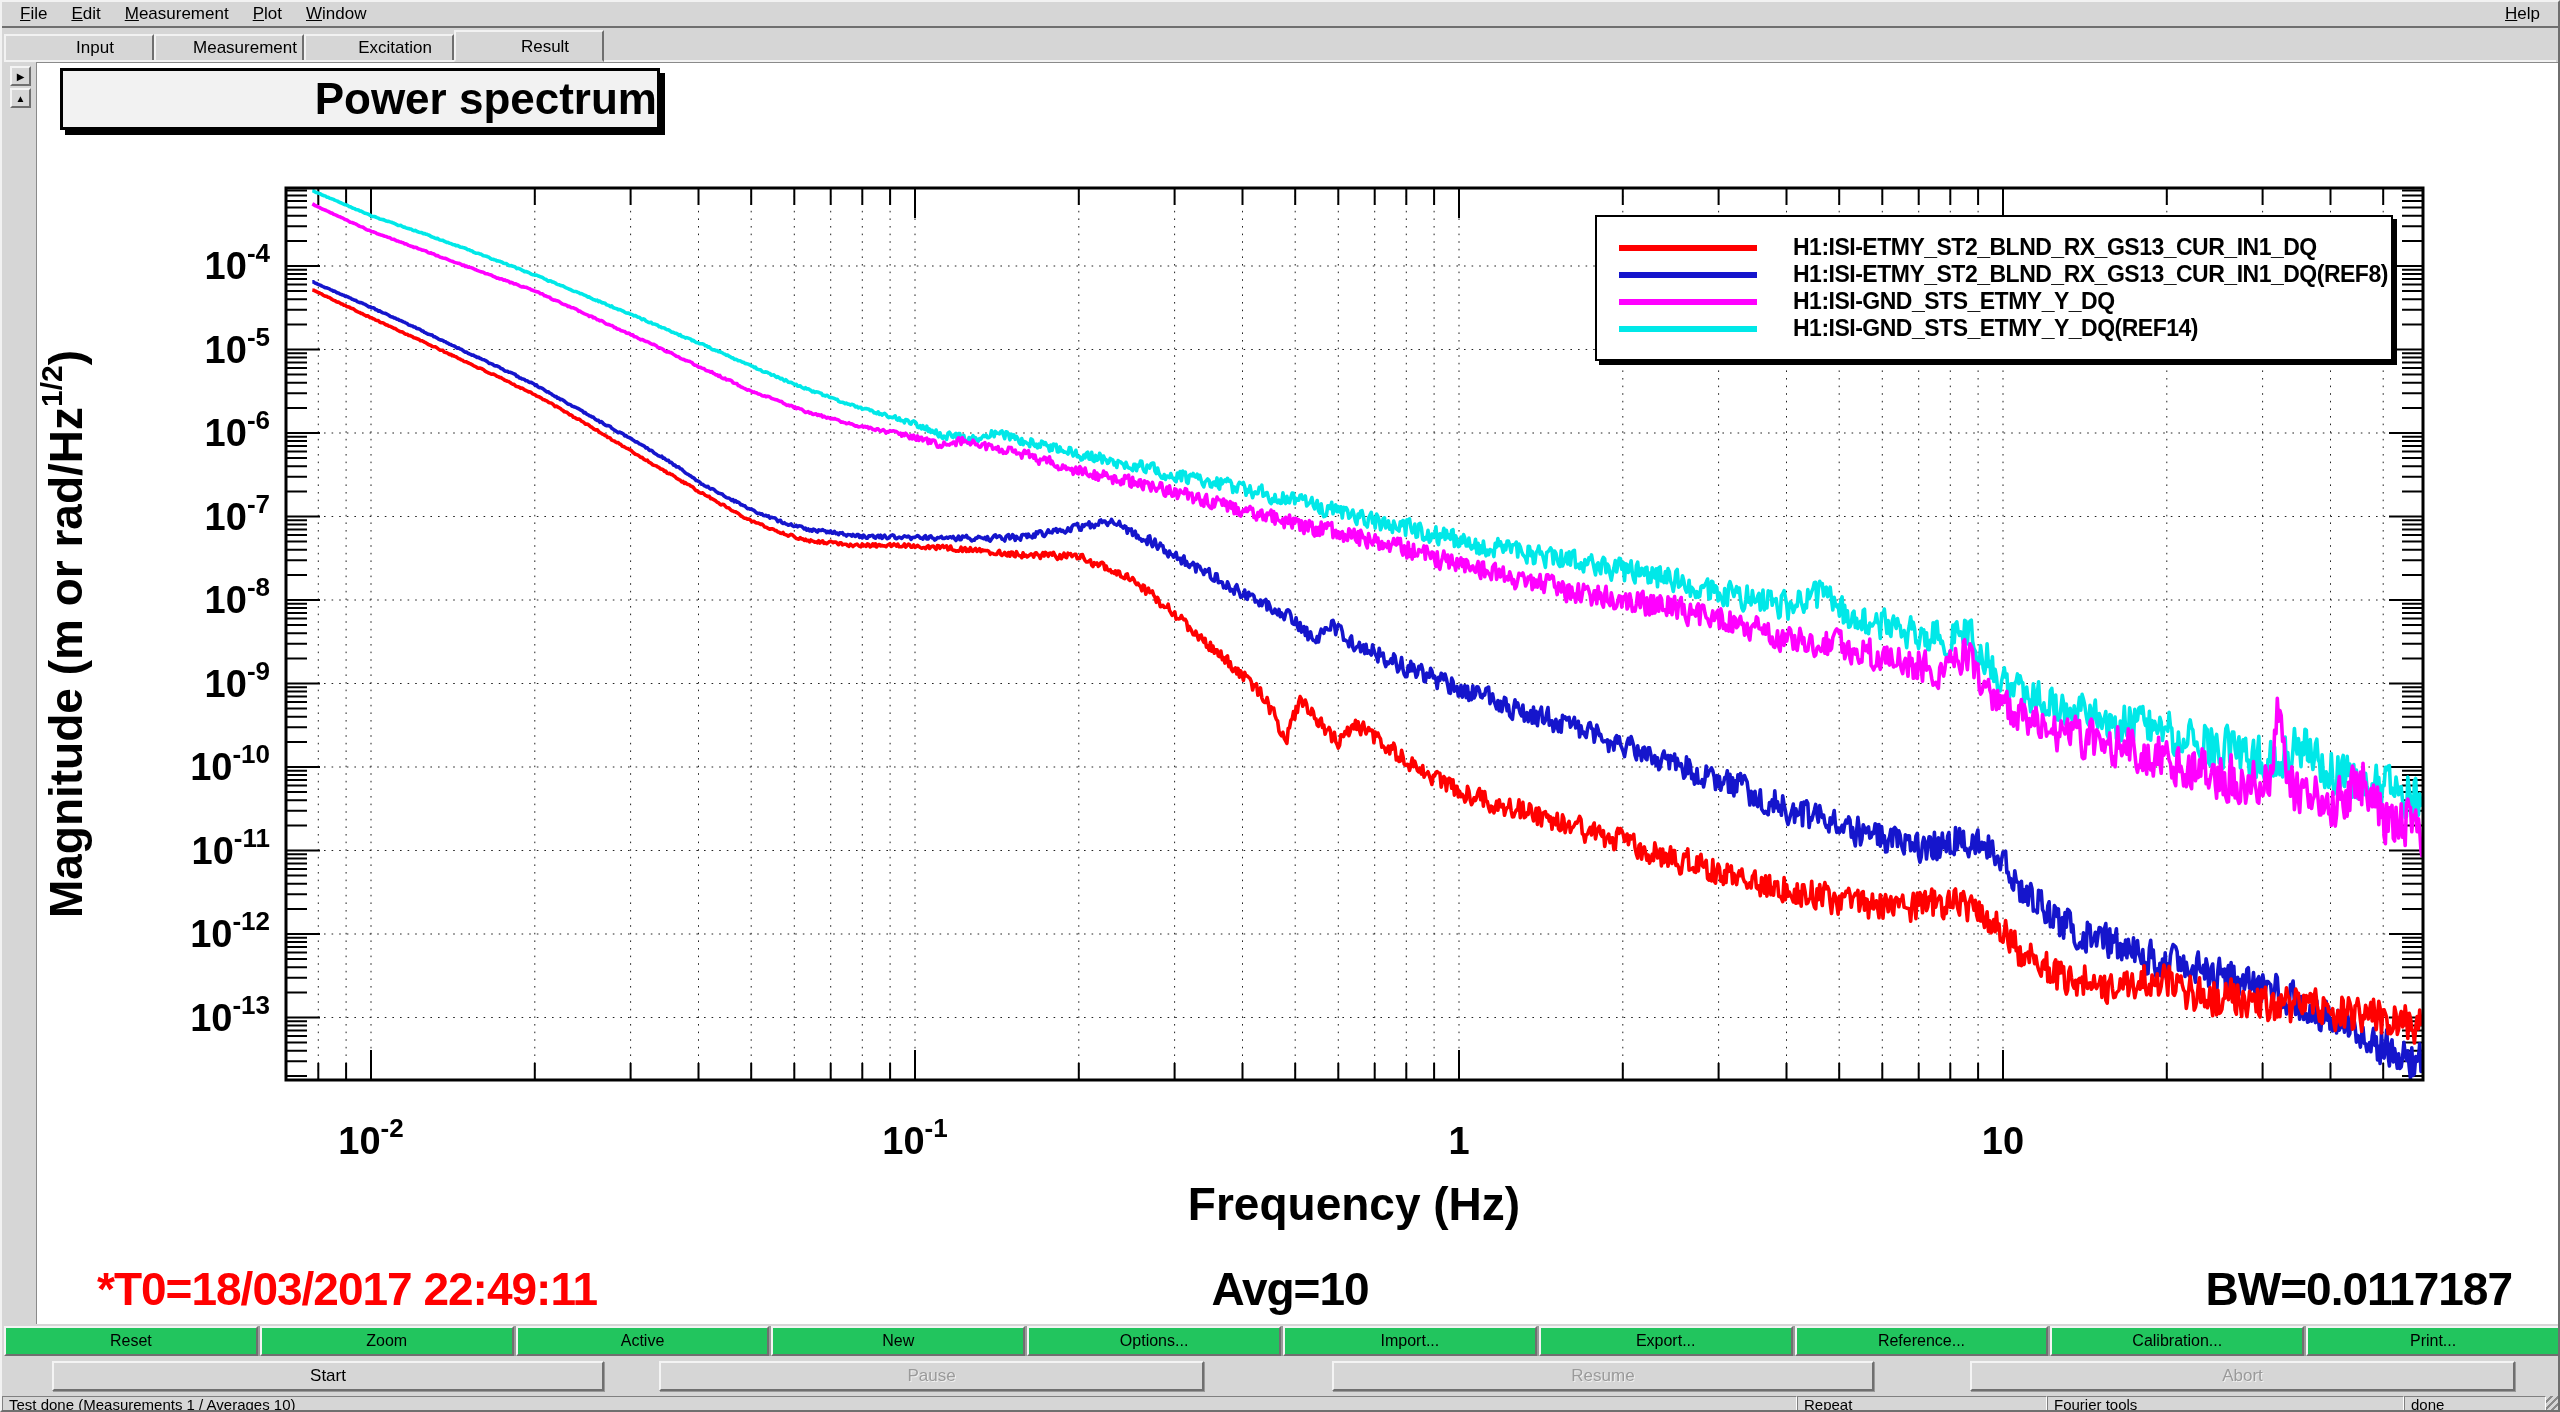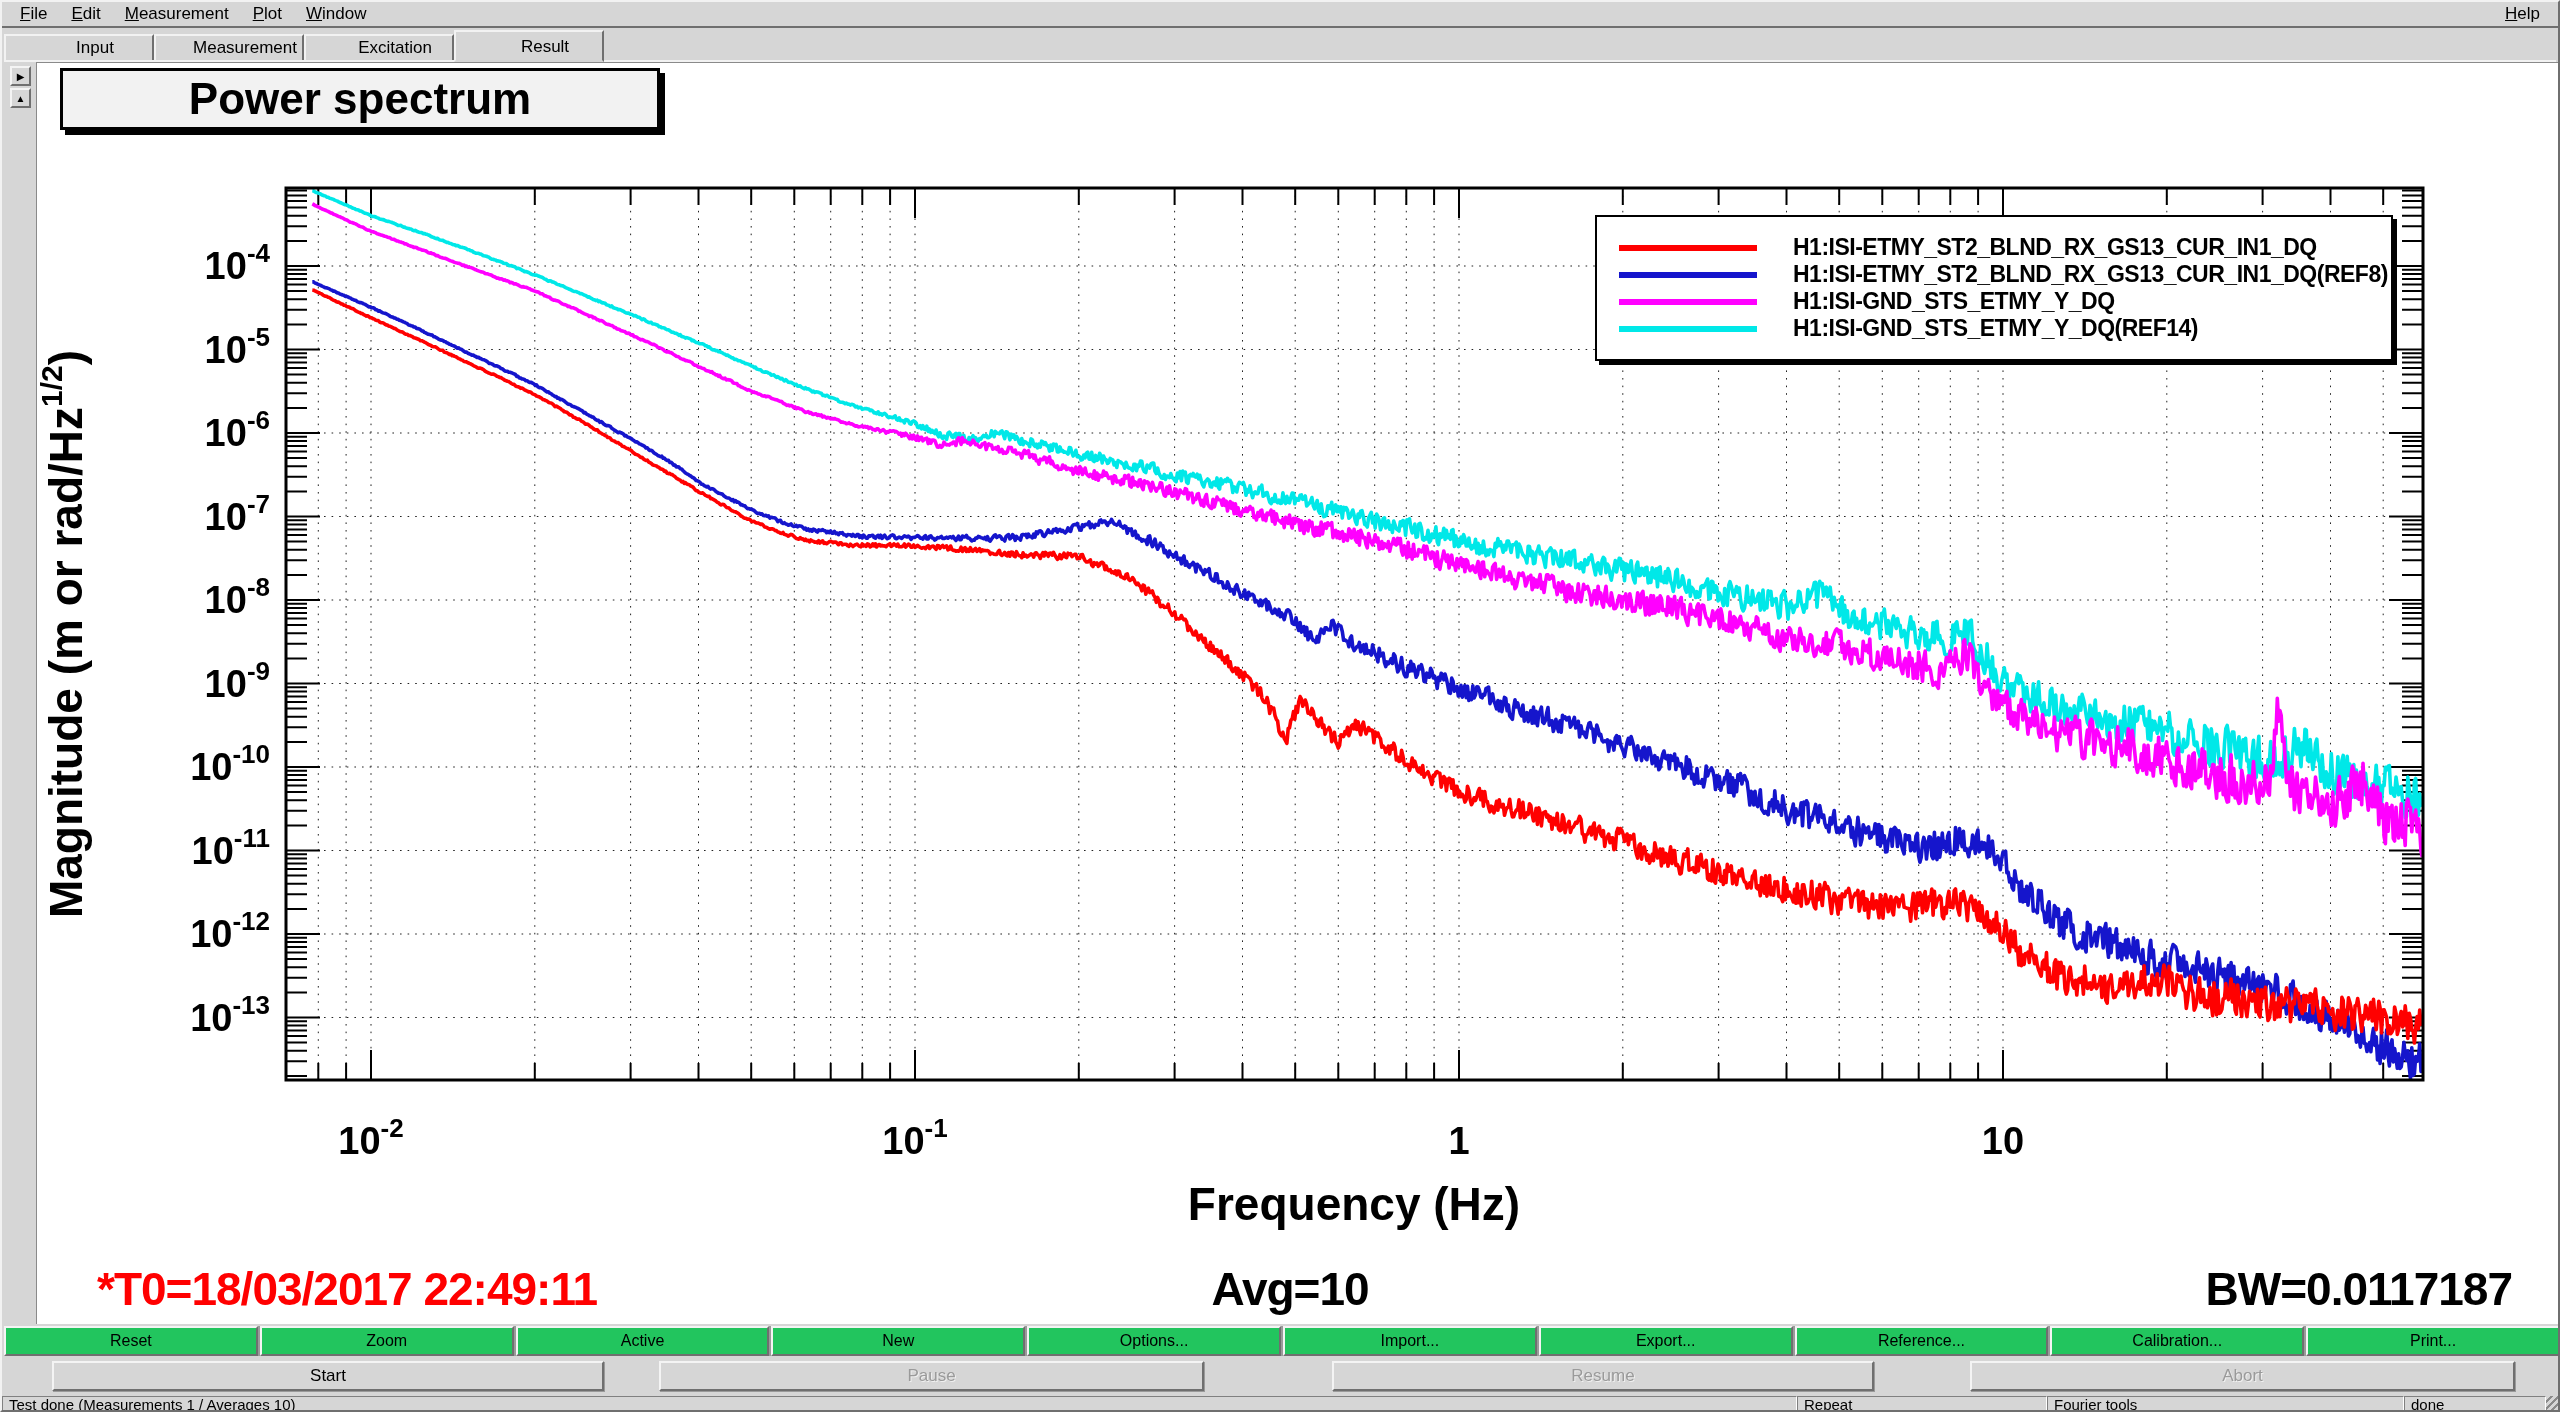--- a/index.html
+++ b/index.html
@@ -30,21 +30,21 @@
               font-size:10px; line-height:18px;
               border:2px solid; border-color:#f4f4f4 #6f6f6f #6f6f6f #f4f4f4; }
 
   
   .canvas { position:absolute; left:34px; top:60px; width:2522px; height:1262px; background:#fff;
             border-top:1px solid #8a8a8a; border-left:1px solid #8a8a8a; }
   #plot-svg { position:absolute; left:34px; top:60px; }
 
   .plot-title { position:absolute; left:58px; top:66px; width:600px; height:62px;
                 background:#f2f2f2; border:3px solid #000; box-shadow:5px 5px 0 #000;
-                font-size:44px; font-weight:bold; text-align:center; line-height:56px;
+                font-size:44px; font-weight:bold; text-align:right; line-height:56px;
                 letter-spacing:0px; z-index:4; }
 
   .legend { position:absolute; left:1593px; top:213px; width:798px; height:146px;
             background:#fff; border:2px solid #000; box-shadow:4px 4px 0 #000; z-index:4;
             display:flex; flex-direction:column; justify-content:space-evenly; padding:17px 0; }
   .legend-row { display:flex; align-items:center; height:28px; }
   .legend-sample { width:138px; height:6px; margin-left:22px; background:#000; }
   .legend-label { font-size:23px; font-weight:bold; margin-left:36px; letter-spacing:-0.5px; }
 
   

